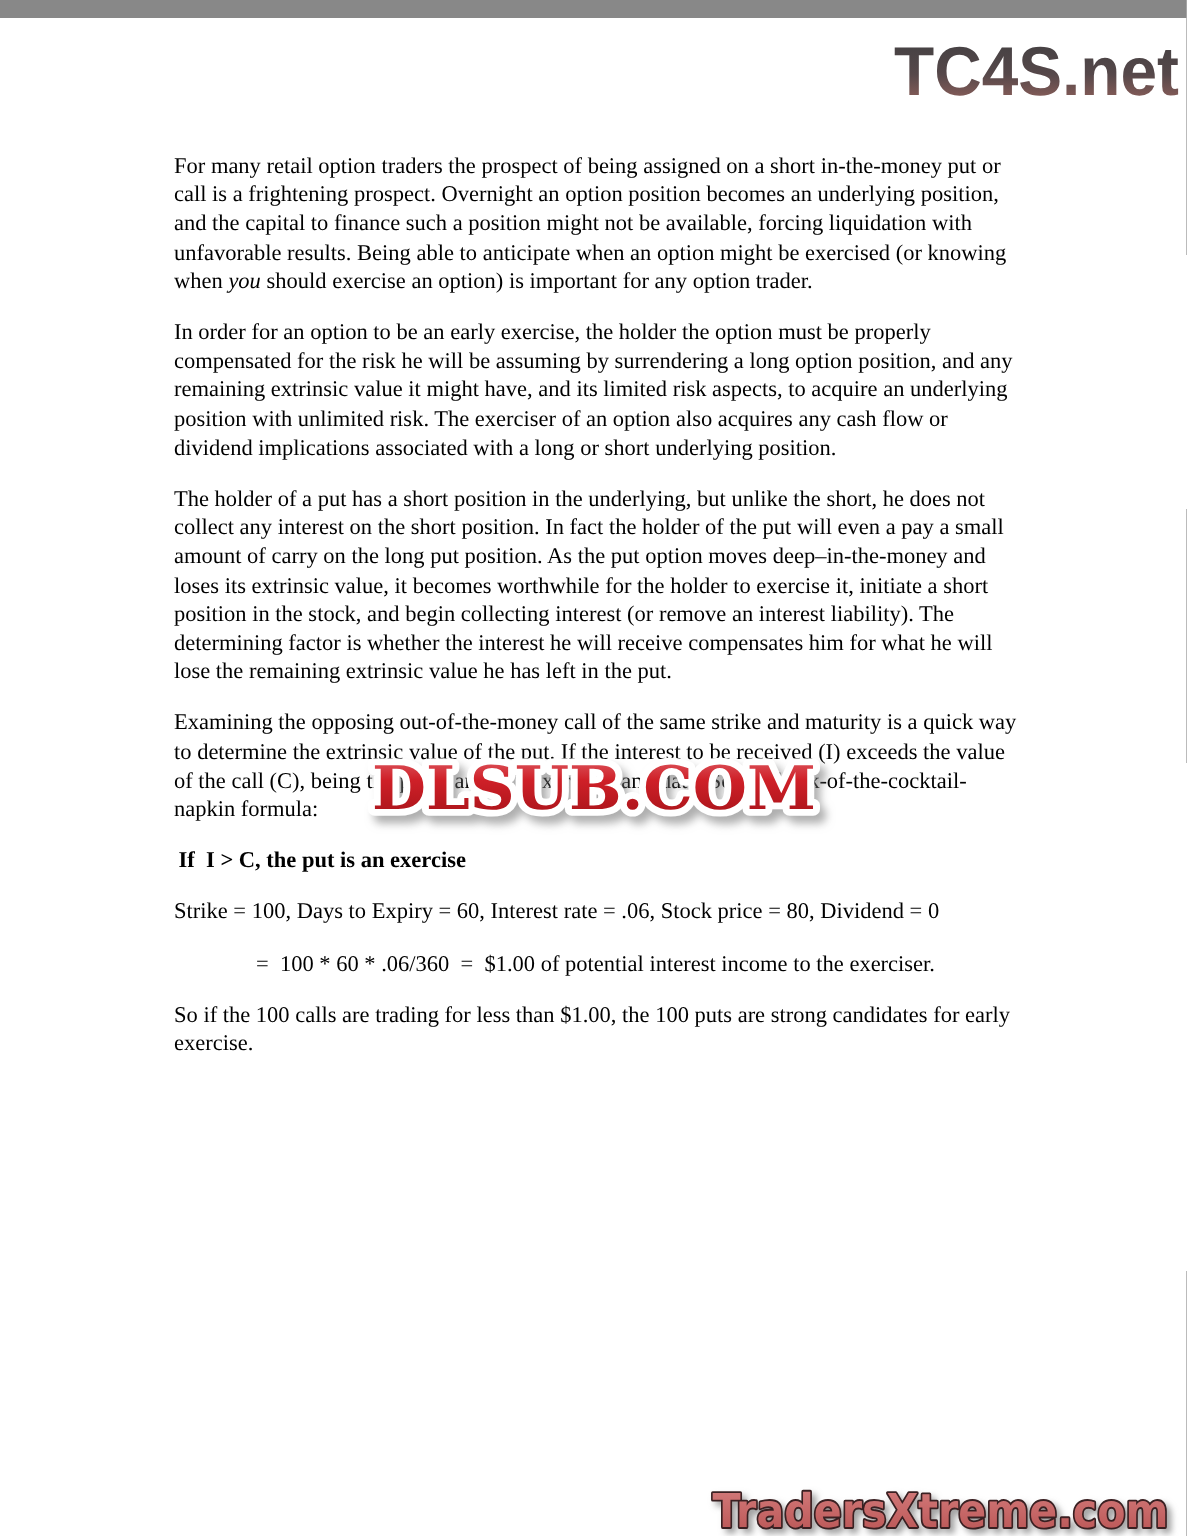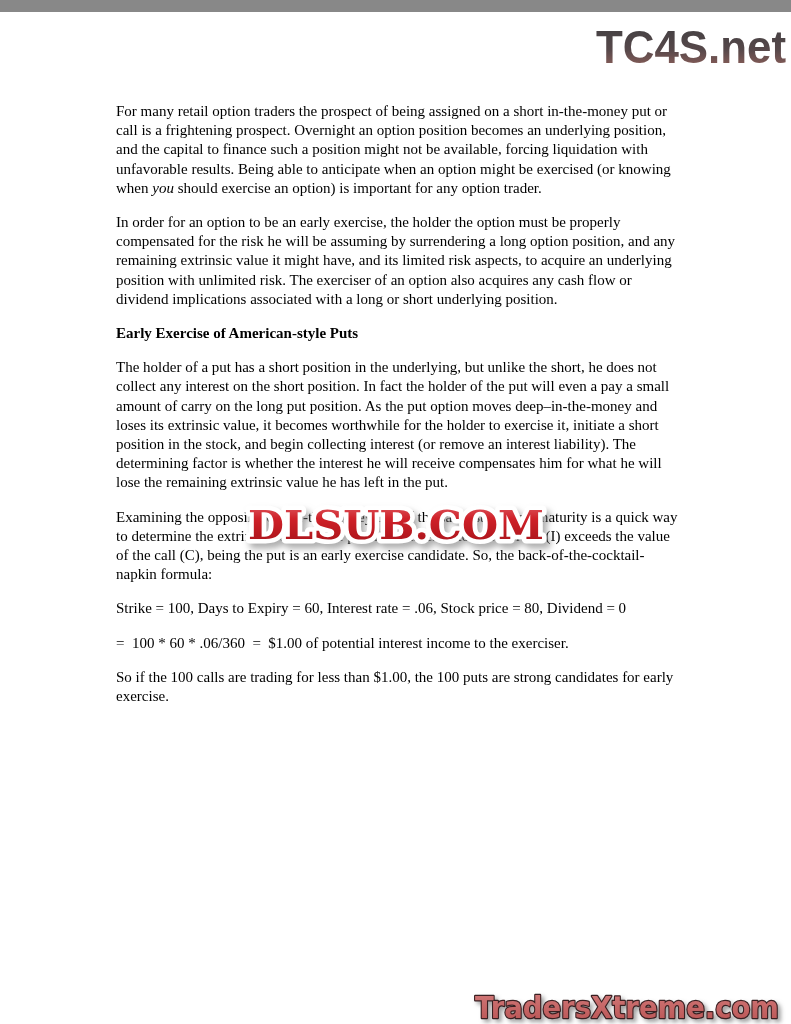--- a/index.html
+++ b/index.html
@@ -18,21 +18,21 @@
     top: 90px;
     width: 562px;
     font-size: 15px;
     line-height: 19.2px;
     color: #000;
     text-align: left;
   }
   .content .block { margin: 0 0 15px 0; }
   .bold { font-weight: bold; }
   .formula-line { white-space: pre-wrap; text-indent: 3px; }
-  .calc-line { white-space: pre-wrap; }
+  .calc-line { white-space: pre-wrap; text-align: center; }
   .gap-above { margin-top: 19px; }
   em { font-style: italic; text-align: center; }
 
   .logo-top {
     position: absolute;
     top: 6px;
     left: 593px;
   }
   .watermark {
     position: absolute;
@@ -63,26 +63,26 @@
     <text x="98" y="45" text-anchor="middle" font-family="Liberation Sans, sans-serif" font-weight="bold" font-size="46" textLength="190" lengthAdjust="spacingAndGlyphs" fill="url(#tc-grad)">TC4S.net</text>
   </svg>
 
   <div class="content">
 
 
     <p class="block"><span>For many retail option traders the prospect of being assigned on a short in-the-money put or call is a frightening prospect. Overnight an option position becomes an underlying position, and the capital to finance such a position might not be available, forcing liquidation with unfavorable results. Being able to anticipate when an option might be exercised (or knowing when </span><em>you</em><span> should exercise an option) is important for any option trader.</span></p>
 
     <p class="block">In order for an option to be an early exercise, the holder the option must be properly compensated for the risk he will be assuming by surrendering a long option position, and any remaining extrinsic value it might have, and its limited risk aspects, to acquire an underlying position with unlimited risk. The exerciser of an option also acquires any cash flow or dividend implications associated with a long or short underlying position.</p>
 
-    <div class="block bold">Early Exercise of American-style Puts</div>
 
     <p class="block">The holder of a put has a short position in the underlying, but unlike the short, he does not collect any interest on the short position. In fact the holder of the put will even a pay a small amount of carry on the long put position. As the put option moves deep–in-the-money and loses its extrinsic value, it becomes worthwhile for the holder to exercise it, initiate a short position in the stock, and begin collecting interest (or remove an interest liability). The determining factor is whether the interest he will receive compensates him for what he will lose the remaining extrinsic value he has left in the put.</p>
 
     <p class="block">Examining the opposing out-of-the-money call of the same strike and maturity is a quick way to determine the extrinsic value of the put. If the interest to be received (I) exceeds the value of the call (C), being the put is an early exercise candidate. So, the back-of-the-cocktail-napkin formula:</p>
 
+    <div class="block bold formula-line">If  I &gt; C, the put is an exercise</div>
 
 
     <p class="block">Strike = 100, Days to Expiry = 60, Interest rate = .06, Stock price = 80, Dividend = 0</p>
 
 
 
     <p class="block calc-line">=  100 * 60 * .06/360  =  $1.00 of potential interest income to the exerciser.</p>
 
     <p class="block">So if the 100 calls are trading for less than $1.00, the 100 puts are strong candidates for early exercise.</p>
 

